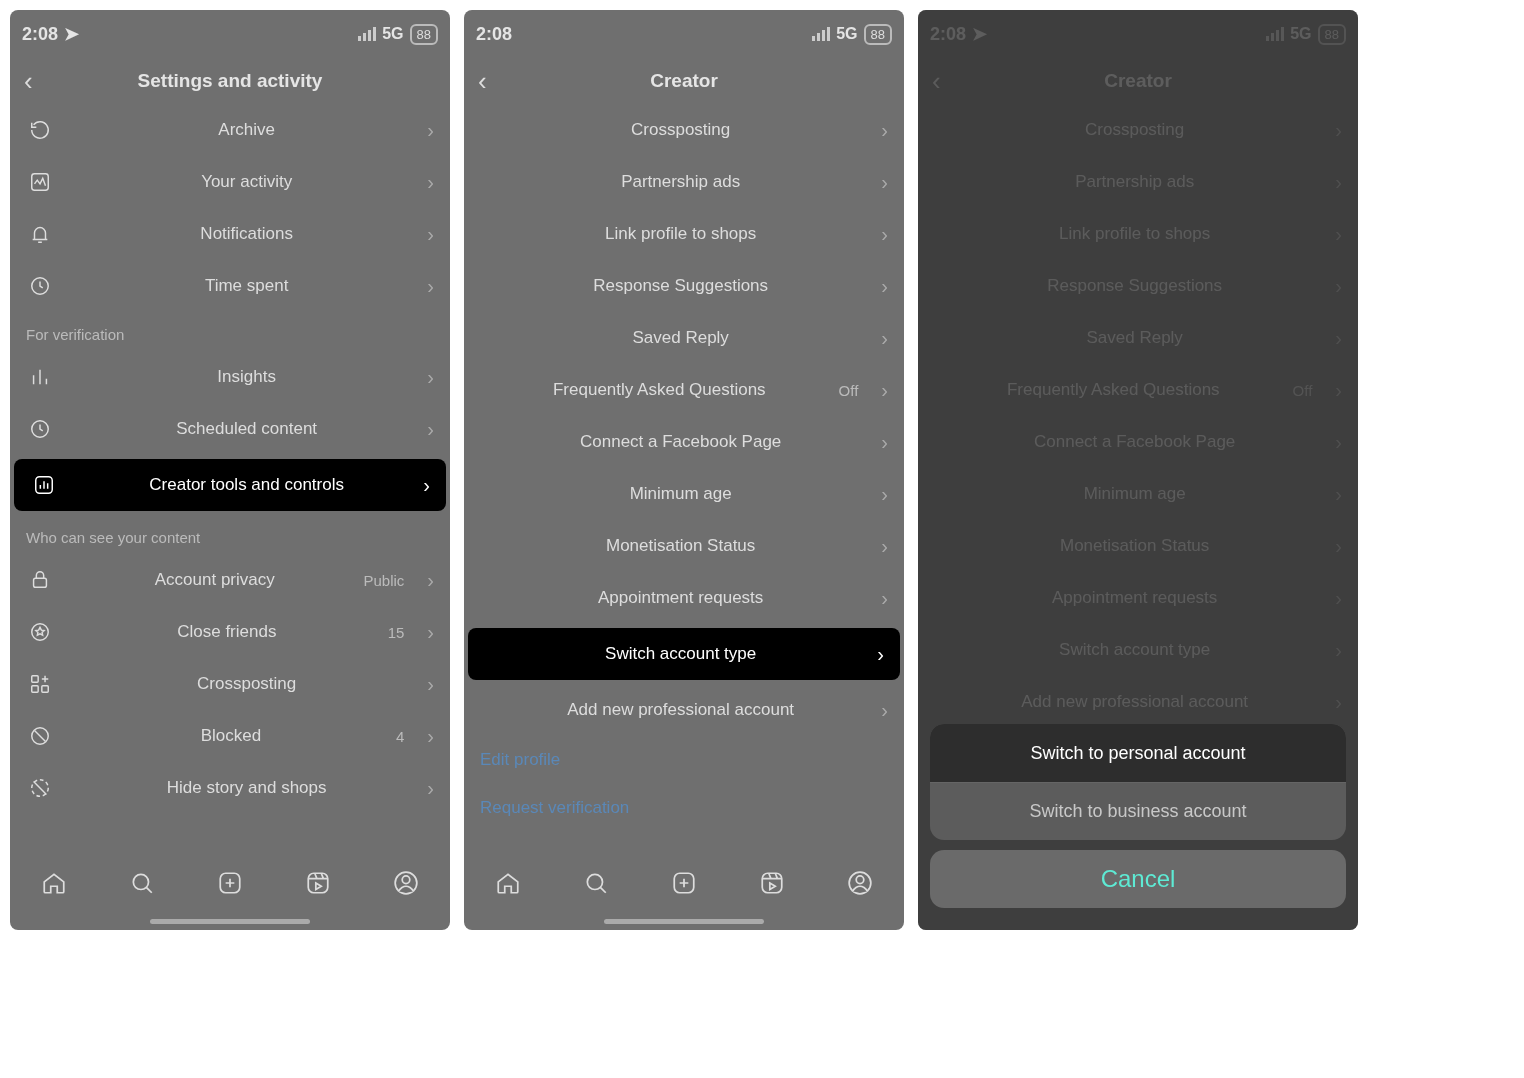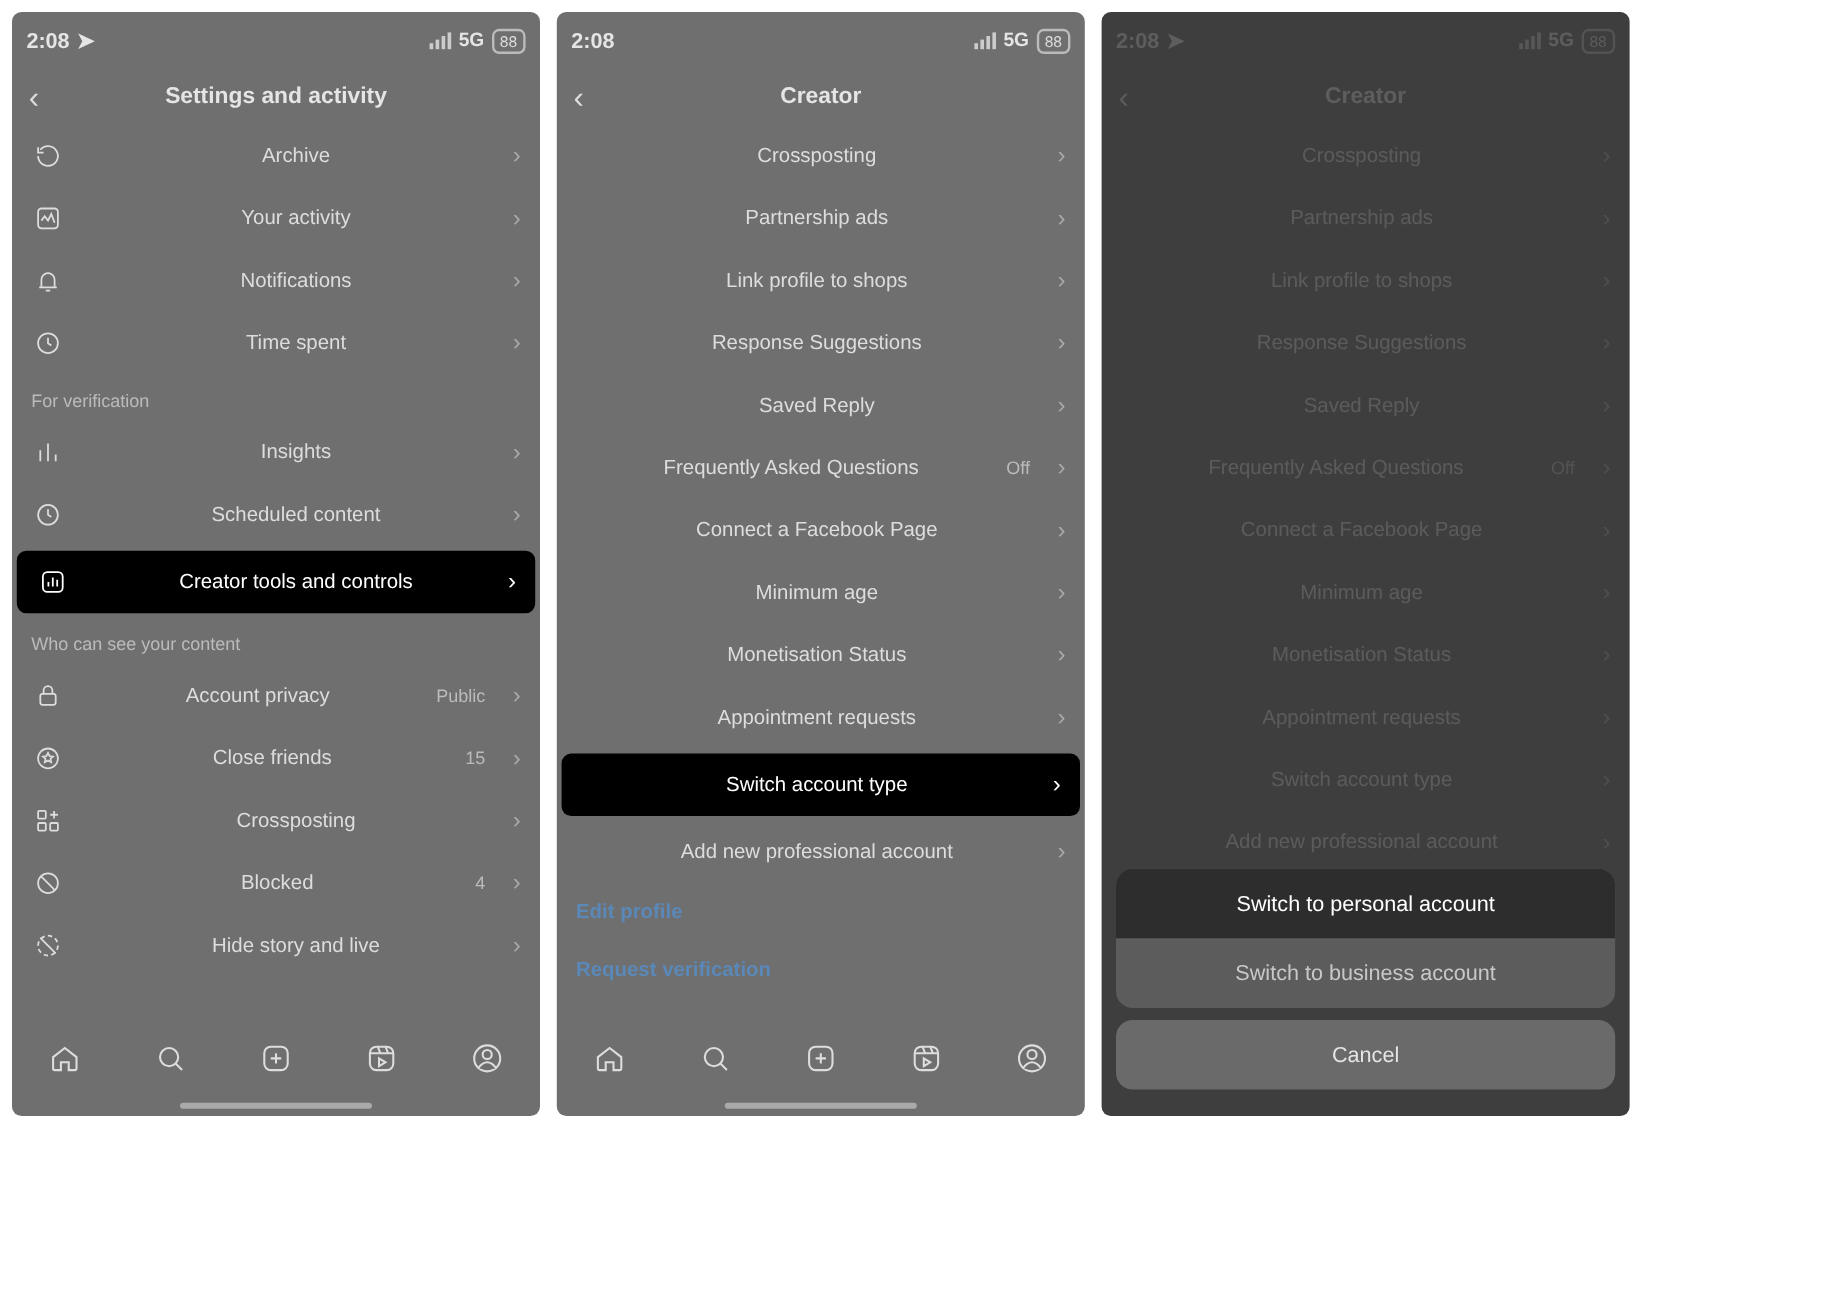--- a/index.html
+++ b/index.html
@@ -13,34 +13,34 @@
   .back-btn { position:absolute; left:14px; color:#ddd; font-size:26px; font-weight:300; }
   .content { flex:1; overflow:hidden; }
   .row { height:52px; display:flex; align-items:center; padding:0 16px; color:#ddd; font-size:17px; position:relative;text-align:center; }
   .row .label { flex:1; }
   .row .value { color:#bbb; font-size:15px; margin-right:23px; }
   .row .icon-slot { width:28px; margin-right:12px; display:flex; align-items:center; justify-content:center; }
   .row.highlight { background:#000; border-radius:8px; margin:4px 4px; color:#fff; }
   .chevron { color:#aaa; font-size:20px; }
   .row.highlight .chevron { color:#fff; }
   .section-header { padding:14px 16px 8px; color:#bbb; font-size:15px; }
-  .link-row { padding:14px 16px; color:#5a88b8; font-size:17px;font-weight:bold; }
+  .link-row { padding:14px 16px; color:#5a88b8; font-size:17px; }
   .tab-bar { height:56px; display:flex; align-items:center; justify-content:space-around; border-top:1px solid rgba(0,0,0,0); }
   .tab-icon { color:#ddd; }
   .home-indicator { height:18px; display:flex; align-items:center; justify-content:center; }
   .hi-bar { width:160px; height:5px; background:#aaa; border-radius:3px; }
   svg { stroke:#ddd; fill:none; stroke-width:1.6; }
   .row.highlight svg { stroke:#fff; }
   .overlay { position:absolute; inset:0; background:rgba(30,30,30,0.55); z-index:5; }
   .sheet { position:absolute; left:12px; right:12px; bottom:22px; z-index:10; display:flex; flex-direction:column; gap:10px; }
   .sheet-group { background:#5c5c5c; border-radius:14px; overflow:hidden; }
   .sheet-btn { height:58px; display:flex; align-items:center; justify-content:center; color:#c8c8c8; font-size:18px; }
   .sheet-btn + .sheet-btn { border-top:1px solid rgba(255,255,255,0.06); }
   .sheet-btn.active { background:#2d2d2d; color:#fff; }
-  .sheet-cancel { background:#6a6a6a; border-radius:14px; height:58px; display:flex; align-items:center; justify-content:center; color:#e5e5e5; font-size:18px; }
+  .sheet-cancel { background:#6a6a6a; border-radius:14px; height:58px; display:flex; align-items:center; justify-content:center; color:#5eead4; font-size:24px; }
   .phone.dim .row, .phone.dim .nav-bar, .phone.dim .status-bar, .phone.dim .link-row { opacity:0.55; }
   .sig-bars { display:inline-flex; align-items:flex-end; gap:2px; }
   .sig-bars span { width:3px; background:#ccc; display:block; }
   .sig-bars span:nth-child(1){height:5px} .sig-bars span:nth-child(2){height:8px} .sig-bars span:nth-child(3){height:11px} .sig-bars span:nth-child(4){height:14px}
   .loc-arrow { display:inline-block; margin-left:6px; transform:rotate(0deg); }
 </style>
 </head>
 <body>
 
 <div class="phone">
@@ -178,21 +178,21 @@
         <span class="value">4</span>
         <span class="chevron">›</span>
       </div>
     <div class="row">
         <span class="icon-slot">
           <svg width="22" height="22" viewBox="0 0 24 24">
             <circle cx="12" cy="12" r="9" stroke-dasharray="4 3"></circle>
             <path d="M5 5l14 14"></path>
           </svg>
         </span>
-        <span class="label">Hide story and live</span>
+        <span class="label">Hide story and shops</span>
         <span class="chevron">›</span>
       </div>
   </div>
   <div class="tab-bar">
     <span class="tab-icon"><svg width="26" height="26" viewBox="0 0 24 24">
           <path d="M3 11l9-7 9 7v9a1 1 0 0 1-1 1h-5v-6h-6v6H4a1 1 0 0 1-1-1z"></path>
         </svg></span>
     <span class="tab-icon"><svg width="26" height="26" viewBox="0 0 24 24">
           <circle cx="11" cy="11" r="7"></circle>
           <path d="M21 21l-5-5"></path>

